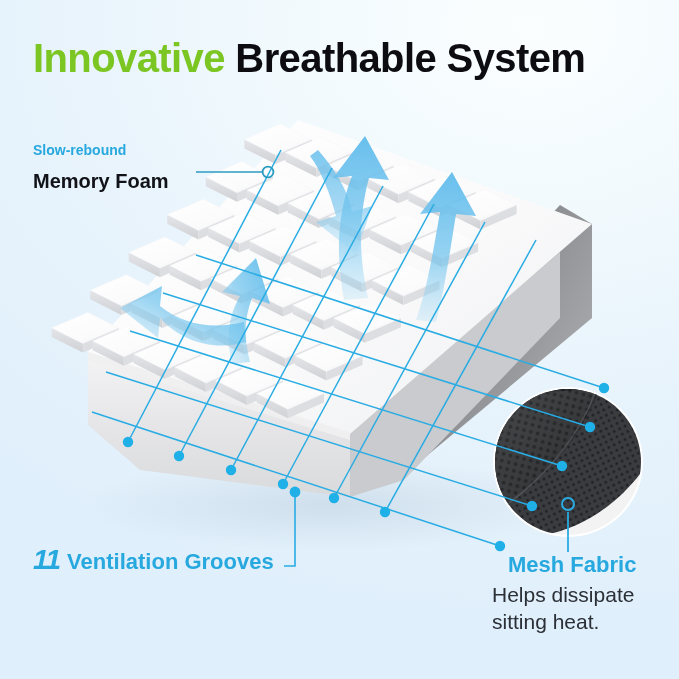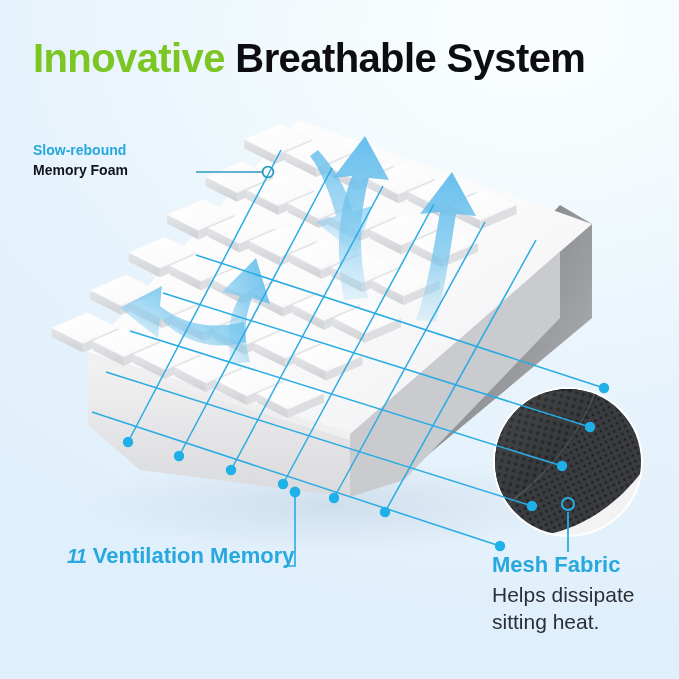--- a/index.html
+++ b/index.html
@@ -25,29 +25,29 @@
 
   
   .callout{position:absolute;}
   .c-title{font-weight:bold;line-height:1.18;white-space:nowrap;}
   .c-accent{color:#27A8DE;}
   .c-dark{color:#111318;}
   .c-body{color:#2B2F36;line-height:1.28;}
 
   #callout-foam{left:33px;top:142px;}
   #callout-foam .c-title{font-size:14px;}
-  #callout-foam .line2{font-size:14px;margin-top:3px;}
+  #callout-foam .line2{font-size:20px;margin-top:11px;}
 
   #callout-grooves{left:33px;top:543px;}
   #callout-grooves .c-title{font-size:22px;display:flex;align-items:baseline;gap:7px;}
-  .big-num{font-size:20px;font-style:italic;font-weight:bold;color:#27A8DE;letter-spacing:-1px;margin-left:34px;}
+  .big-num{font-size:28px;font-style:italic;font-weight:bold;color:#27A8DE;letter-spacing:-1px;}
   #callout-grooves .c-body{font-size:21px;margin-top:9px;}
 
   #callout-mesh{left:492px;top:552px;}
-  #callout-mesh .c-title{font-size:22px;}
+  #callout-mesh .c-title{font-size:22px;margin-left:16px;}
   #callout-mesh .c-body{font-size:21px;margin-top:4px;}
 
   
   svg.art{position:absolute;left:0;top:0;width:679px;height:679px;}
   #art-cushion{z-index:2;}
   #art-mesh{z-index:3;}
   #art-lines{z-index:4;}
   .headline,.callout{z-index:6;}
 </style>
 </head>
@@ -254,21 +254,21 @@
   </div>
 
   <div class="callout" id="callout-foam">
     <div class="c-title c-accent">Slow-rebound</div>
     <div class="c-title c-dark line2">Memory Foam</div>
   </div>
 
   <div class="callout" id="callout-grooves">
     <div class="c-title">
       <span class="big-num">11</span>
-      <span class="c-accent">Ventilation Memory</span>
+      <span class="c-accent">Ventilation Grooves</span>
     </div>
   </div>
 
   <div class="callout" id="callout-mesh">
     <div class="c-title c-accent">Mesh Fabric</div>
     <div class="c-body">Helps dissipate sitting heat.</div>
   </div>
 
 </div>
 

